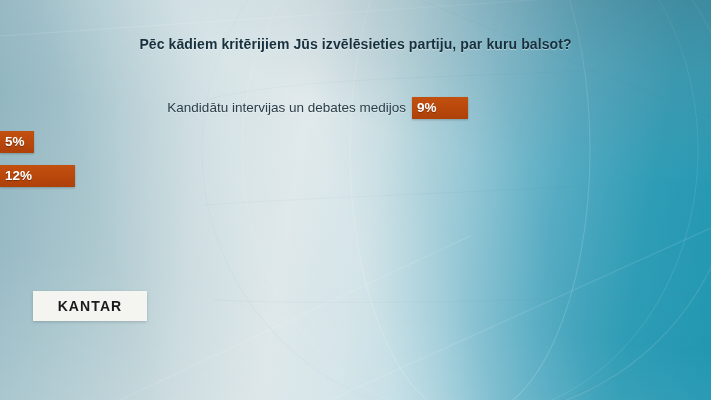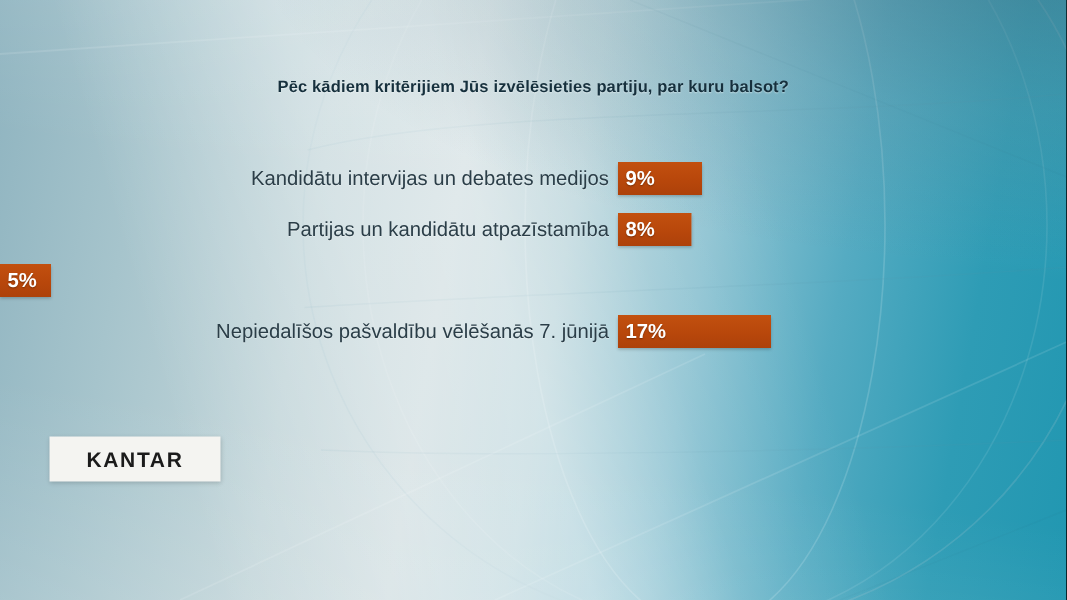--- a/index.html
+++ b/index.html
@@ -77,35 +77,35 @@
     height: 400px;
     pointer-events: none;
     opacity: 0.32;
   }
 
   
   .chart-title {
     position: absolute;
     left: 0;
     right: 0;
-    top: 52px;
+    top: 36px;
     text-align: center;
-    font-size: 11px;
+    font-size: 14px;
     font-weight: bold;
     color: #16303d;
     letter-spacing: 0.1px;
     text-shadow: 0 1px 1px rgba(255,255,255,0.45);
     white-space: nowrap;
   }
 
   
   .rows {
     position: absolute;
     left: 0;
-    top: 108px;
+    top: 97px;
     width: 711px;
   }
   .row {
     position: relative;
     height: 34px;
     display: flex;
     align-items: flex-start;
   }
   .row-label {
     width: 412px;
@@ -202,49 +202,38 @@
 
     <div class="row">
       <div class="row-label">Kandidātu intervijas un debates medijos</div>
       <div class="bar-wrap">
         <div class="bar" style="width:56px;">
           <span class="bar-value">9%</span>
         </div>
       </div>
     </div>
 
-    <div class="row">
-      <div class="row-label">Partijas un kandidātu atpazīstamība</div>
-      <div class="bar-wrap">
-        <div class="bar" style="width:49px;">
-          <span class="bar-value">8%</span>
-        </div>
-      </div>
-    </div>
 
 
     <div class="row">
       <div class="bar-wrap">
         <div class="bar" style="width:34px;">
           <span class="bar-value">5%</span>
         </div>
       </div>
     </div>
 
+
     <div class="row">
-      <div class="row-label">Nepiedalīšos pašvaldību vēlēšanās 7. jūnijā</div>
       <div class="bar-wrap">
-        <div class="bar" style="width:102px;">
-          <span class="bar-value">17%</span>
+        <div class="bar" style="width:75px;">
+          <span class="bar-value">12%</span>
         </div>
       </div>
     </div>
 
-    <div class="row">
-    </div>
-
   </div>
 
   <div class="logo">
     <span class="logo-text">KANTAR</span>
   </div>
 
 </div>
 
 </body></html>

